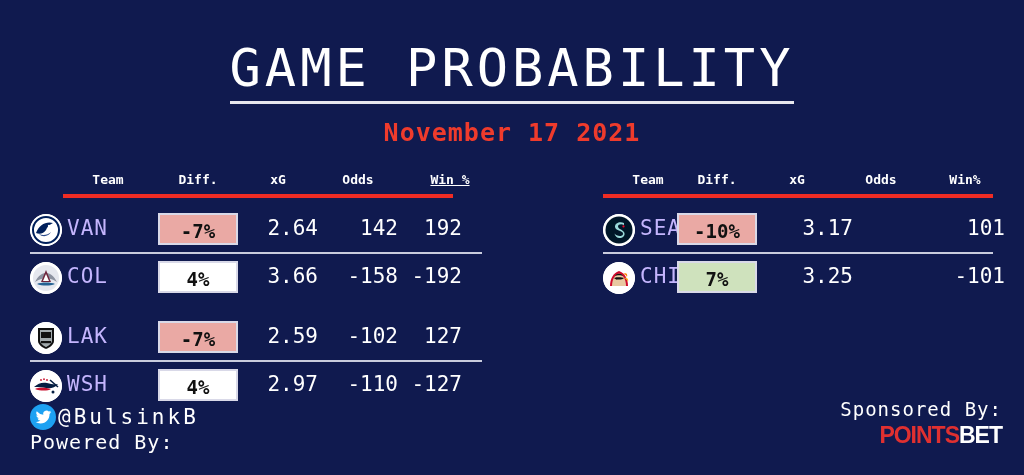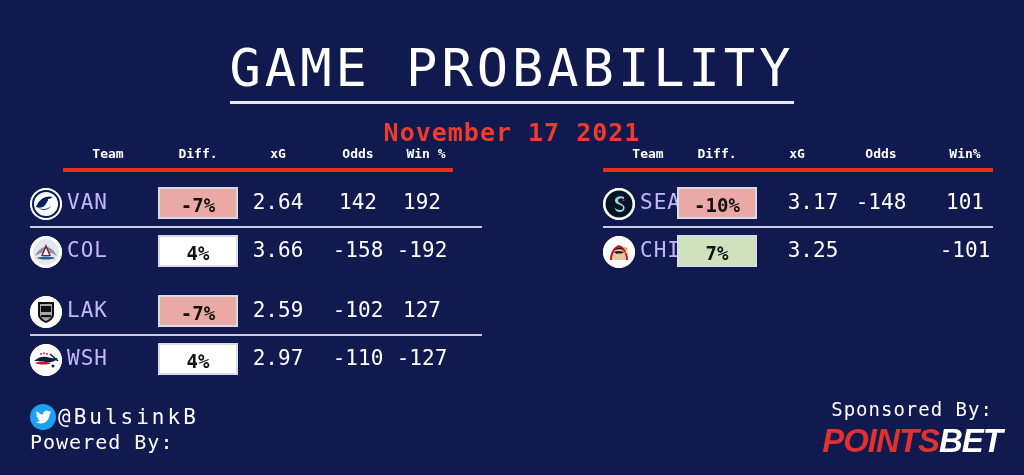--- a/index.html
+++ b/index.html
@@ -28,21 +28,21 @@
     font-size:25px;
     font-weight:bold;
     letter-spacing:1px;
     margin-top:14px;
   }
   
   .table{position:absolute;top:146px;}
   #table-left{left:22px;width:460px;}
   #table-right{left:595px;width:410px;}
 
-  .thead{position:relative;height:28px;}
+  .thead{position:relative;height:28px;margin-top:26px;}
   .th{
     position:absolute;
     color:#ffffff;
     font-size:13px;
     font-weight:bold;
     top:0;
     text-align:center;
     white-space:nowrap;
   }
   .redline{
@@ -89,63 +89,63 @@
   }
   #table-left .diff{left:136px;}
   #table-right .diff{left:82px;}
   .diff.neg{background:#eaa9a4;}
   .diff.pos{background:#ffffff;}
   .diff.grn{background:#cfe2bd;}
 
   .num{
     position:absolute;top:10px;
     color:#ffffff;font-size:21px;
-    text-align:center;white-space:nowrap;
+    text-align:right;white-space:nowrap;
   }
   #table-left .c-xg{left:216px;width:80px;}
   #table-left .c-odds{left:296px;width:80px;}
   #table-left .c-win{left:360px;width:80px;}
   #table-right .c-xg{left:162px;width:80px;margin-left:16px;}
   #table-right .c-odds{left:242px;width:88px;}
   #table-right .c-win{left:330px;width:80px;}
 
   
   #powered{position:absolute;left:30px;top:398px;}
   #powered-label{color:#ffffff;font-size:20px;letter-spacing:1px;}
   #handle-row{display:flex;align-items:center;margin-top:6px;}
   #twitter-icon{width:26px;height:26px;border-radius:50%;background:#1da1f2;
     display:flex;align-items:center;justify-content:center;margin-right:2px;}
   #handle{color:#ffffff;font-size:21px;letter-spacing:3px;}
 
-  #sponsor{position:absolute;right:22px;top:398px;text-align:center;}
+  #sponsor{position:absolute;right:22px;top:398px;text-align:right;}
   #sponsor-label{color:#ffffff;font-size:19px;letter-spacing:1px;}
   #pb-logo{
     margin-top:2px;
     font-family:"Liberation Sans",sans-serif;
-    font-style:italic;font-weight:bold;
-    font-size:33px;letter-spacing:-1px;
+    font-weight:bold;
+    font-size:23px;letter-spacing:-1px;
   }
   #pb-points{color:#e03030;}
   #pb-bet{color:#ffffff;}
 </style>
 </head>
 <body>
 
 <div id="header">
   <div id="title">GAME PROBABILITY</div>
   <div id="subtitle">November 17 2021</div>
 </div>
 
 <div class="table" id="table-left">
   <div class="thead">
     <div class="th" style="left:41px;width:90px;">Team</div>
     <div class="th" style="left:136px;width:80px;">Diff.</div>
     <div class="th" style="left:216px;width:80px;">xG</div>
     <div class="th" style="left:296px;width:80px;">Odds</div>
-    <div class="th" style="left:364px;width:80px;">Win %</div>
+    <div class="th" style="left:388px;width:80px;text-decoration:underline;">Win %</div>
     <div class="redline"></div>
   </div>
 
   <div class="game" style="margin-top:6px;">
     <div class="row">
       <span class="logo">
         <svg width="32" height="32" viewBox="0 0 32 32">
           <circle cx="16" cy="16" r="16" fill="#ffffff"></circle>
           <circle cx="16" cy="16" r="13" fill="none" stroke="#00205b" stroke-width="2"></circle>
           <path d="M6 19 C9 11 16 7 23 9 C19 11 17 13 16 16 C14 19 10 21 6 19 Z" fill="#00205b"></path>
@@ -236,21 +236,20 @@
           <circle cx="16" cy="16" r="16" fill="#ffffff"></circle>
           <circle cx="16" cy="16" r="13.5" fill="#001628"></circle>
           <path d="M21 9 C17 7 12 9 12 12.5 C12 16 17 16.5 19 18 C21 19.5 20 22 17 22 C14.5 22 12.5 21 11.5 19.5
                    C12 22.5 14.5 24.5 17.5 24 C21 23.5 22.5 20.5 21 18 C19.5 15.5 15 15 15 12.5 C15 10.5 18 9.5 21 11 Z" fill="#99d9d9"></path>
           <circle cx="20.5" cy="12.4" r="1.1" fill="#e9072b"></circle>
         </svg>
       </span>
       <span class="team">SEA</span>
       <span class="diff neg">-10%</span>
       <span class="num c-xg">3.17</span>
-      <span class="num c-odds">-148</span>
       <span class="num c-win">101</span>
       <span class="sep" style="top:46px;"></span>
     </div>
     <div class="row">
       <span class="logo">
         <svg width="32" height="32" viewBox="0 0 32 32">
           <circle cx="16" cy="16" r="16" fill="#ffffff"></circle>
           <path d="M7 24 C7 17 10 11 16 9 C22 11 25 17 25 24 Z" fill="#cf0a2c"></path>
           <path d="M9 24 C9 18 11.5 13 16 11.5 C20.5 13 23 18 23 24 Z" fill="#e8c8a0"></path>
           <path d="M12 14 C13.5 11 18.5 11 20 14 C18.5 13 13.5 13 12 14 Z" fill="#111111"></path>

